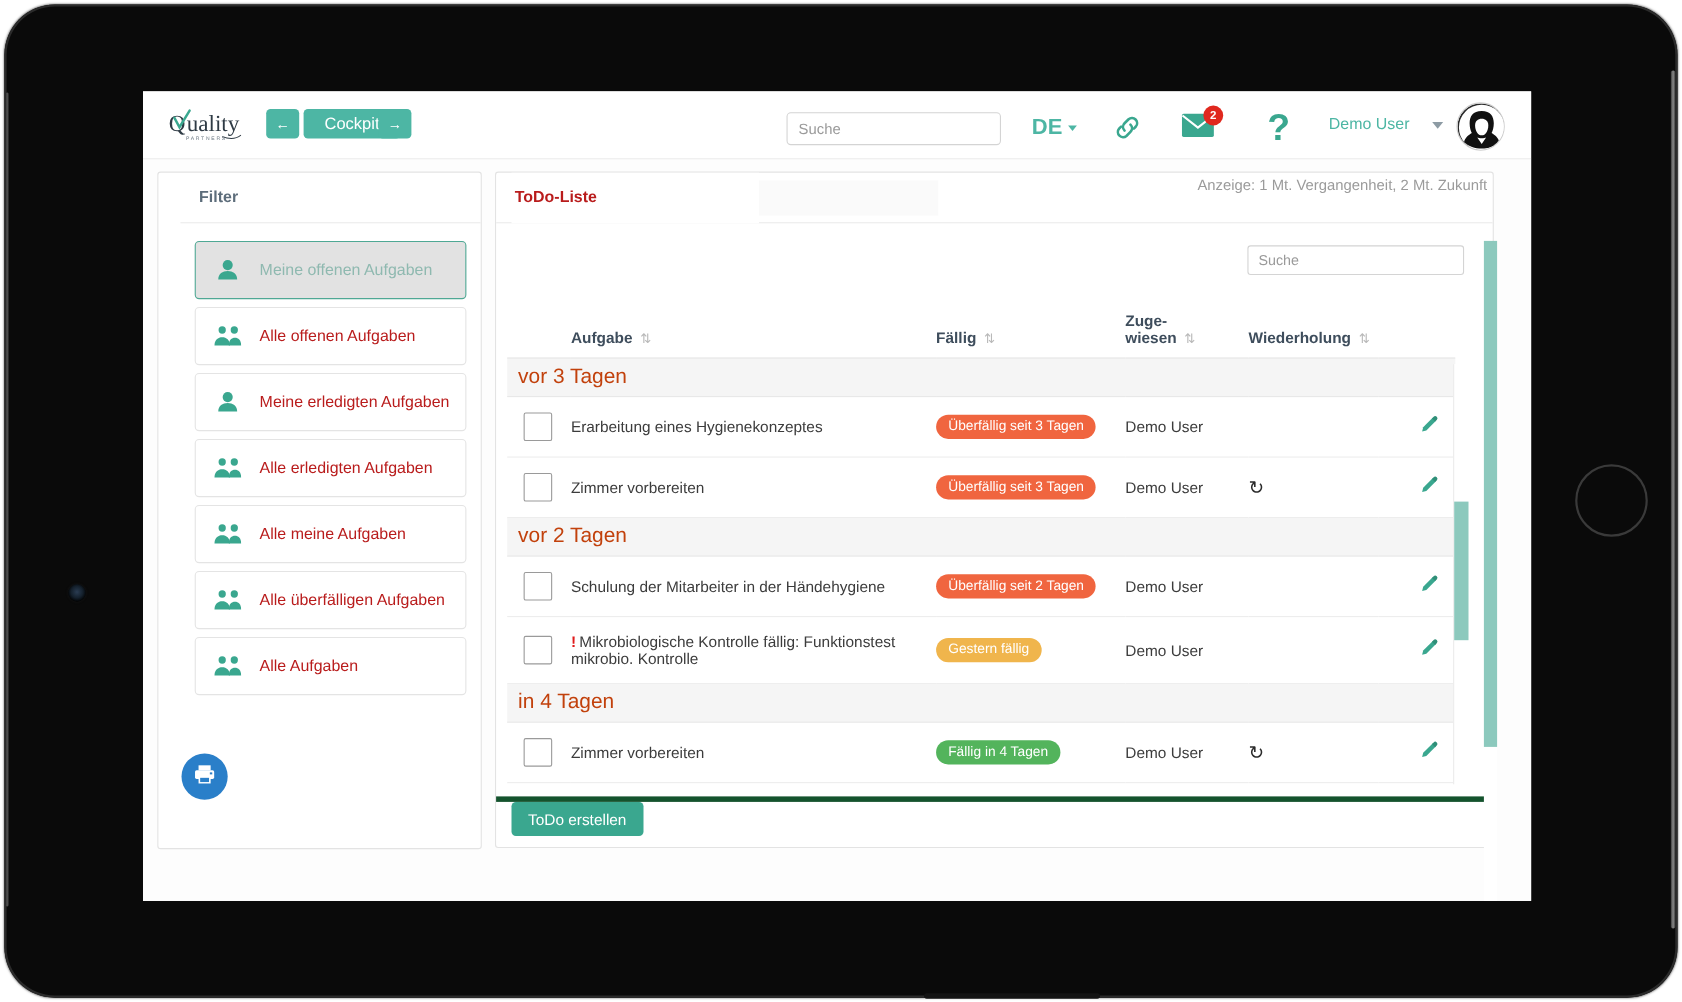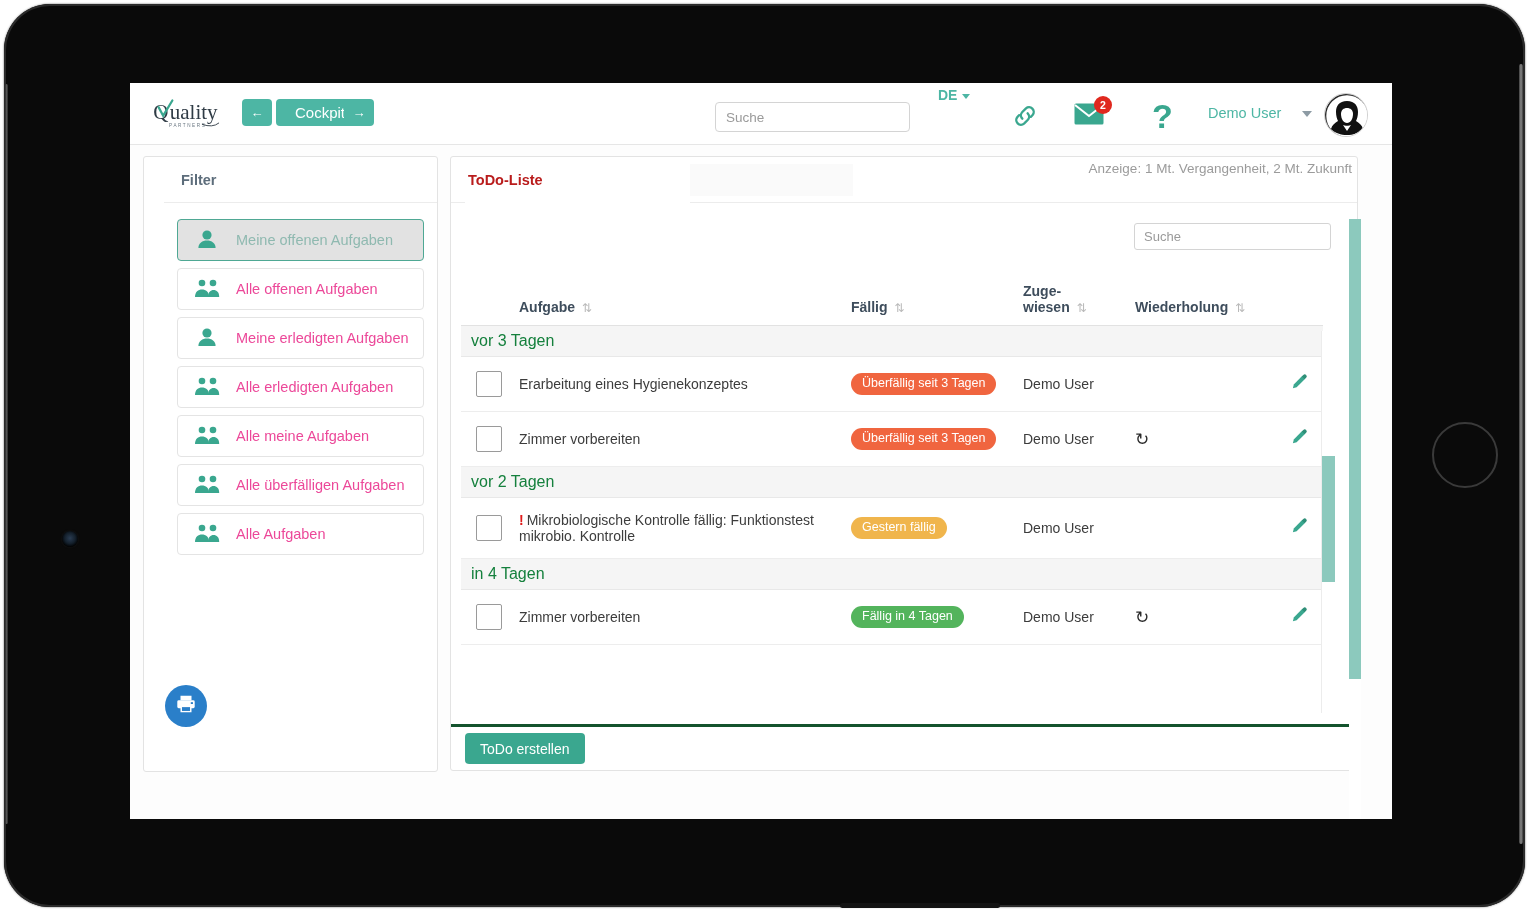--- a/index.html
+++ b/index.html
@@ -93,23 +93,23 @@
     border-radius: 4px;
     padding: 0 10px;
     font-family: "Liberation Sans", sans-serif;
     font-size: 13.5px;
     color: #555;
     background: #fff;
   }
   #global-search::placeholder { color: #9a9a9a; }
 
   #lang-select {
-    position: absolute; left: 808px; top: 4px;
+    position: absolute; left: 808px; top: 22px;
     color: #4db6a4;
-    font-size: 14px;
+    font-size: 20px;
     font-weight: bold;
     cursor: pointer;
   }
   #lang-caret {
     display: inline-block;
     margin-left: 5px;
     border-left: 4px solid transparent;
     border-right: 4px solid transparent;
     border-top: 5px solid #4db6a4;
     vertical-align: middle;
@@ -191,41 +191,41 @@
     padding-left: 17px;
   }
   #filter-title {
     color: #5d6d7b;
     font-size: 14.5px;
     font-weight: bold;
   }
   #filter-list { padding: 16px 13px 0 13px; }
   .filter-item {
     display: flex; align-items: center;
-    height: 42px;
+    height: 53px;
     margin-bottom: 7px;
     padding-left: 16px;
     border: 1px solid #e4e4e4;
     border-radius: 4px;
     background: #ffffff;
     cursor: pointer;
   }
   .filter-item.active {
     background: #e2e2e2;
     border: 1px solid #4fa894;
   }
   .filter-item .fi-icon {
     width: 30px; height: 22px;
     margin-right: 12px;
     color: #3aa78f;
     flex: 0 0 auto;
   }
   .filter-item .fi-label {
     font-size: 14.5px;
-    color: #ec4899;
+    color: #b91c1c;
   }
   .filter-item.active .fi-label { color: #8fb9b0; }
 
   #print-button {
     position: absolute; left: 21px; top: 528px;
     width: 42px; height: 42px;
     border-radius: 50%;
     background: #2a7fc9;
     display: flex; align-items: center; justify-content: center;
     cursor: pointer;
@@ -313,22 +313,22 @@
     color: #b9b9b9;
     font-size: 12px;
     font-weight: normal;
     cursor: pointer;
   }
   tr.group-row td {
     background: #f5f5f5;
     border-top: 1px solid #e8e8e8;
     border-bottom: 1px solid #e8e8e8;
     padding: 6px 0 6px 10px;
-    font-size: 16px;
-    color: #15803d;
+    font-size: 19px;
+    color: #c2410c;
   }
   tr.task-row td {
     border-bottom: 1px solid #ededed;
     padding: 14px 0;
     font-size: 14px;
     color: #3c3c3c;
     vertical-align: middle;
   }
   td.cell-check { padding-left: 15px !important; }
   .checkbox-square {
@@ -375,22 +375,22 @@
   }
   #inner-thumb {
     position: absolute; left: 0; top: 125px;
     width: 13px; height: 126px;
     background: #8cc9bd;
   }
 
   #panel-footer {
     position: absolute; left: 0; bottom: 0;
     width: 100%; height: 46px;
-    border-top: 3px solid #14532d;
-    display: flex; align-items: center;
+    border-top: 5px solid #14532d;
+    display: flex; 
     padding-left: 14px;
   }
   #create-todo-btn {
     background: #3aa78f;
     color: #ffffff;
     border: none;
     border-radius: 4px;
     height: 31px;
     padding: 0 15px;
     font-family: "Liberation Sans", sans-serif;
@@ -664,68 +664,87 @@
                         <path d="M3 16 l1 -4 l9 -9 l3 3 l-9 9 z" fill="#3aa78f"></path>
                         <path d="M12.4 3.6 l3 3 l1.6 -1.6 a2 2 0 0 0 -3 -3 z" fill="#2f8f78"></path>
                       </svg>
                   </span>
                 </td>
               </tr>
 
               <tr class="group-row">
                 <td colspan="6">vor 2 Tagen</td>
               </tr>
-
               <tr class="task-row">
                 <td class="cell-check">
                   <div class="checkbox-square"></div>
                 </td>
+                <td>Schulung der Mitarbeiter in der Händehygiene</td>
                 <td>
-                  <span class="bang">!</span><span>Mikrobiologische Kontrolle fällig: Funktionstest mikrobio. Kontrolle</span>
-                </td>
-                <td>
-                  <span class="badge yesterday">Gestern fällig</span>
+                  <span class="badge overdue">Überfällig seit 2 Tagen</span>
                 </td>
                 <td>Demo User</td>
                 <td></td>
                 <td class="cell-edit">
                   <span class="edit-icon">
                     <svg viewBox="0 0 20 20" width="19" height="19">
                         <path d="M3 16 l1 -4 l9 -9 l3 3 l-9 9 z" fill="#3aa78f"></path>
                         <path d="M12.4 3.6 l3 3 l1.6 -1.6 a2 2 0 0 0 -3 -3 z" fill="#2f8f78"></path>
                       </svg>
                   </span>
                 </td>
               </tr>
 
-              <tr class="group-row">
-                <td colspan="6">in 4 Tagen</td>
-              </tr>
               <tr class="task-row">
                 <td class="cell-check">
                   <div class="checkbox-square"></div>
                 </td>
-                <td>Zimmer vorbereiten</td>
                 <td>
-                  <span class="badge ok">Fällig in 4 Tagen</span>
+                  <span class="bang">!</span><span>Mikrobiologische Kontrolle fällig: Funktionstest mikrobio. Kontrolle</span>
+                </td>
+                <td>
+                  <span class="badge yesterday">Gestern fällig</span>
                 </td>
                 <td>Demo User</td>
-                <td>
-                  <span class="rep-icon">↻</span>
-                </td>
+                <td></td>
                 <td class="cell-edit">
                   <span class="edit-icon">
                     <svg viewBox="0 0 20 20" width="19" height="19">
                         <path d="M3 16 l1 -4 l9 -9 l3 3 l-9 9 z" fill="#3aa78f"></path>
                         <path d="M12.4 3.6 l3 3 l1.6 -1.6 a2 2 0 0 0 -3 -3 z" fill="#2f8f78"></path>
                       </svg>
                   </span>
                 </td>
               </tr>
 
+              <tr class="group-row">
+                <td colspan="6">in 4 Tagen</td>
+              </tr>
+              <tr class="task-row">
+                <td class="cell-check">
+                  <div class="checkbox-square"></div>
+                </td>
+                <td>Zimmer vorbereiten</td>
+                <td>
+                  <span class="badge ok">Fällig in 4 Tagen</span>
+                </td>
+                <td>Demo User</td>
+                <td>
+                  <span class="rep-icon">↻</span>
+                </td>
+                <td class="cell-edit">
+                  <span class="edit-icon">
+                    <svg viewBox="0 0 20 20" width="19" height="19">
+                        <path d="M3 16 l1 -4 l9 -9 l3 3 l-9 9 z" fill="#3aa78f"></path>
+                        <path d="M12.4 3.6 l3 3 l1.6 -1.6 a2 2 0 0 0 -3 -3 z" fill="#2f8f78"></path>
+                      </svg>
+                  </span>
+                </td>
+              </tr>
+
             </tbody>
           </table>
         </div>
 
         <div id="inner-scrollbar">
           <div id="inner-thumb"></div>
         </div>
       </div>
 
       <div id="panel-footer">

